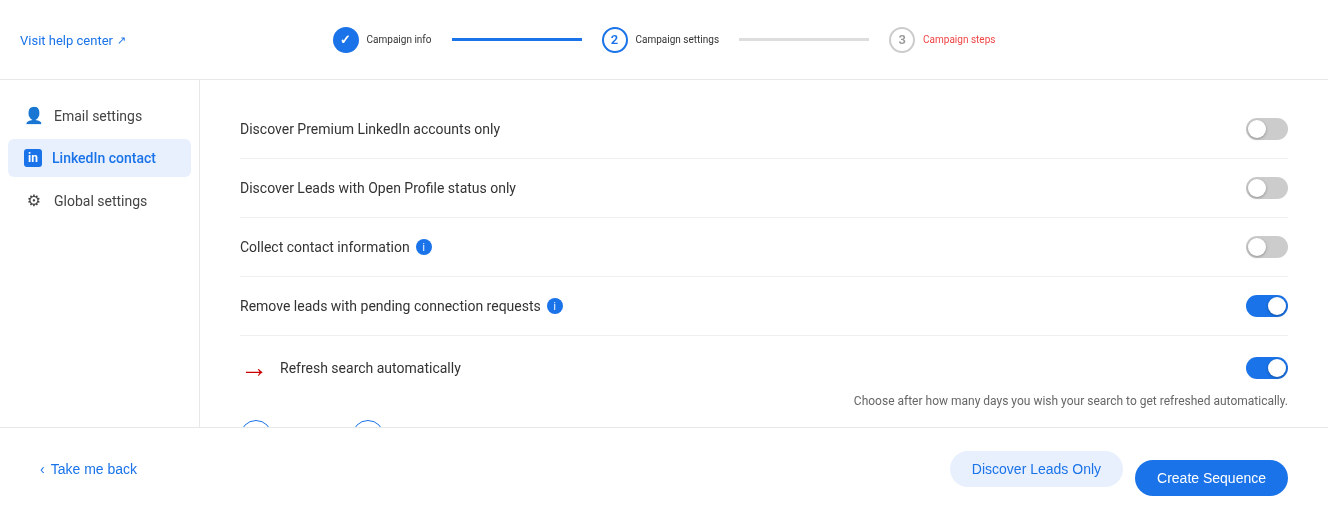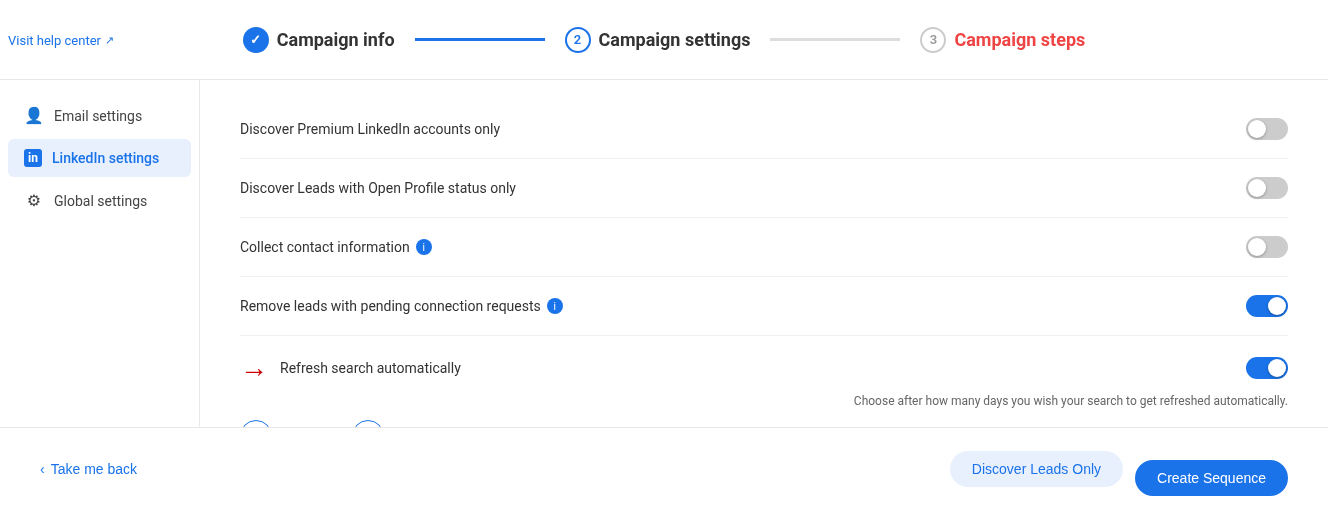--- a/index.html
+++ b/index.html
@@ -20,21 +20,21 @@
       display: flex;
       justify-content: center;
       align-items: center;
       padding: 0 40px;
       height: 80px;
       position: relative;
     }
 
     .visit-help {
       position: absolute;
-      left: 8px;
+      left: 20px;
       top: 50%;
       transform: translateY(-50%);
       color: #1a73e8;
       font-size: 13px;
       cursor: pointer;
       display: flex;
       align-items: center;
       gap: 4px;
       text-decoration: none;
     }
@@ -70,23 +70,23 @@
       color: #1a73e8;
     }
 
     .step-circle.inactive {
       background: #fff;
       border: 2px solid #ccc;
       color: #999;
     }
 
     .step-label {
-      font-size: 18px;
+      font-size: 10px;
       color: #333;
-      font-weight: 700;
+      font-weight: 400;
     }
 
     .step-label.inactive { color: #ef4444; }
 
     
     .main-layout {
       display: flex;
       flex: 1;
       overflow: hidden;
     }
@@ -363,21 +363,21 @@
 
 <div class="main-layout">
 
   <div class="sidebar">
     <div class="sidebar-item">
       <span class="sidebar-icon">👤</span>
       <span>Email settings</span>
     </div>
     <div class="sidebar-item active">
       <span class="sidebar-icon" style="font-weight:700; font-size:12px; background:#1a73e8; color:#fff; border-radius:3px; width:18px; height:18px; display:inline-flex; align-items:center; justify-content:center;">in</span>
-      <span>LinkedIn settings</span>
+      <span>LinkedIn contact</span>
     </div>
     <div class="sidebar-item">
       <span class="sidebar-icon">⚙</span>
       <span>Global settings</span>
     </div>
   </div>
 
   <div class="content">
 
     <div class="setting-row">

